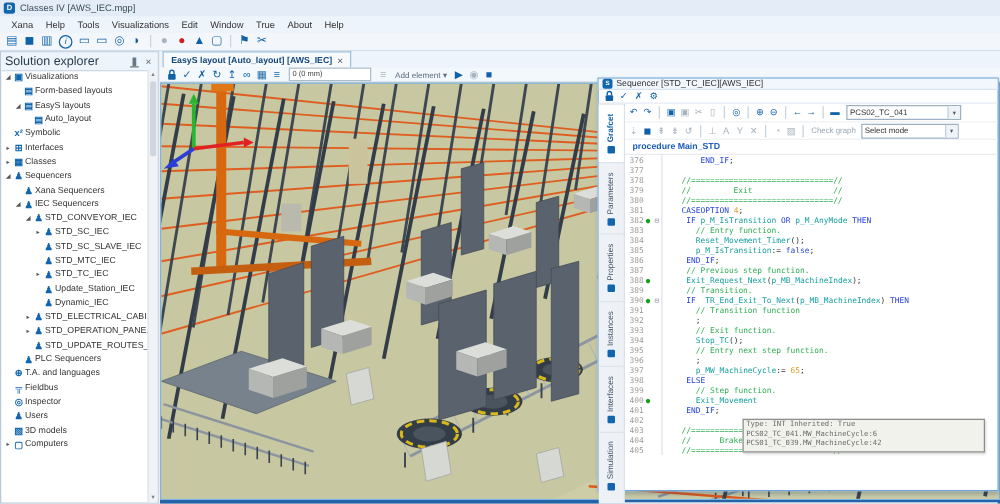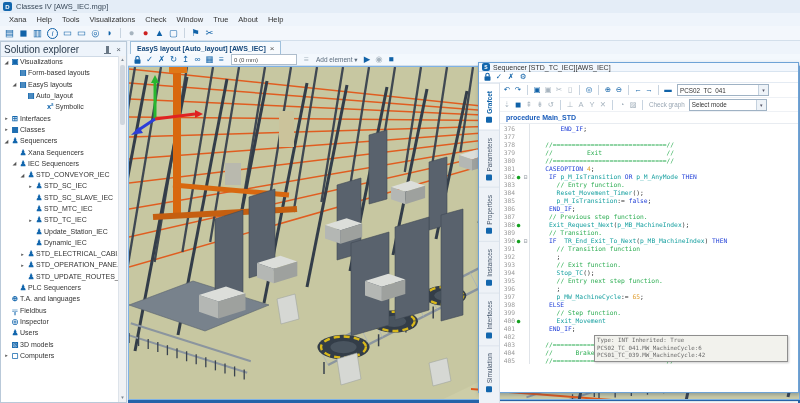--- a/index.html
+++ b/index.html
@@ -100,21 +100,21 @@
 
 <div class="titlebar">
   <span class="appicon">D</span>
   <span class="titletext">Classes IV [AWS_IEC.mgp]</span>
 </div>
 <div class="menubar" id="menu-items">
     <span class="mi">Xana</span>
     <span class="mi">Help</span>
     <span class="mi">Tools</span>
     <span class="mi">Visualizations</span>
-    <span class="mi">Check</span>
+    <span class="mi">Edit</span>
     <span class="mi">Window</span>
     <span class="mi">True</span>
     <span class="mi">About</span>
     <span class="mi">Help</span>
   </div>
 <div class="toolbar" id="main-toolbar">
     <span class="icn  ">▤</span>
     <span class="icn  ">◼</span>
     <span class="icn  ">▥</span>
     <span class="chip-i">i</span>
@@ -152,21 +152,21 @@
       <div class="trow" style="padding-left: 10px;">
         <span class="texp">◢</span>
         <span class="tico">▤</span>
         <span class="tlbl">EasyS layouts</span>
       </div>
       <div class="trow" style="padding-left: 18px;">
         <span class="texp"></span>
         <span class="tico">▤</span>
         <span class="tlbl">Auto_layout</span>
       </div>
-      <div class="trow" style="padding-left: 2px; justify-content: center;">
+      <div class="trow" style="padding-left: 2px;">
         <span class="texp"></span>
         <span class="tico">x²</span>
         <span class="tlbl">Symbolic</span>
       </div>
       <div class="trow" style="padding-left: 2px;">
         <span class="texp">▸</span>
         <span class="tico">⊞</span>
         <span class="tlbl">Interfaces</span>
       </div>
       <div class="trow" style="padding-left: 2px;">

